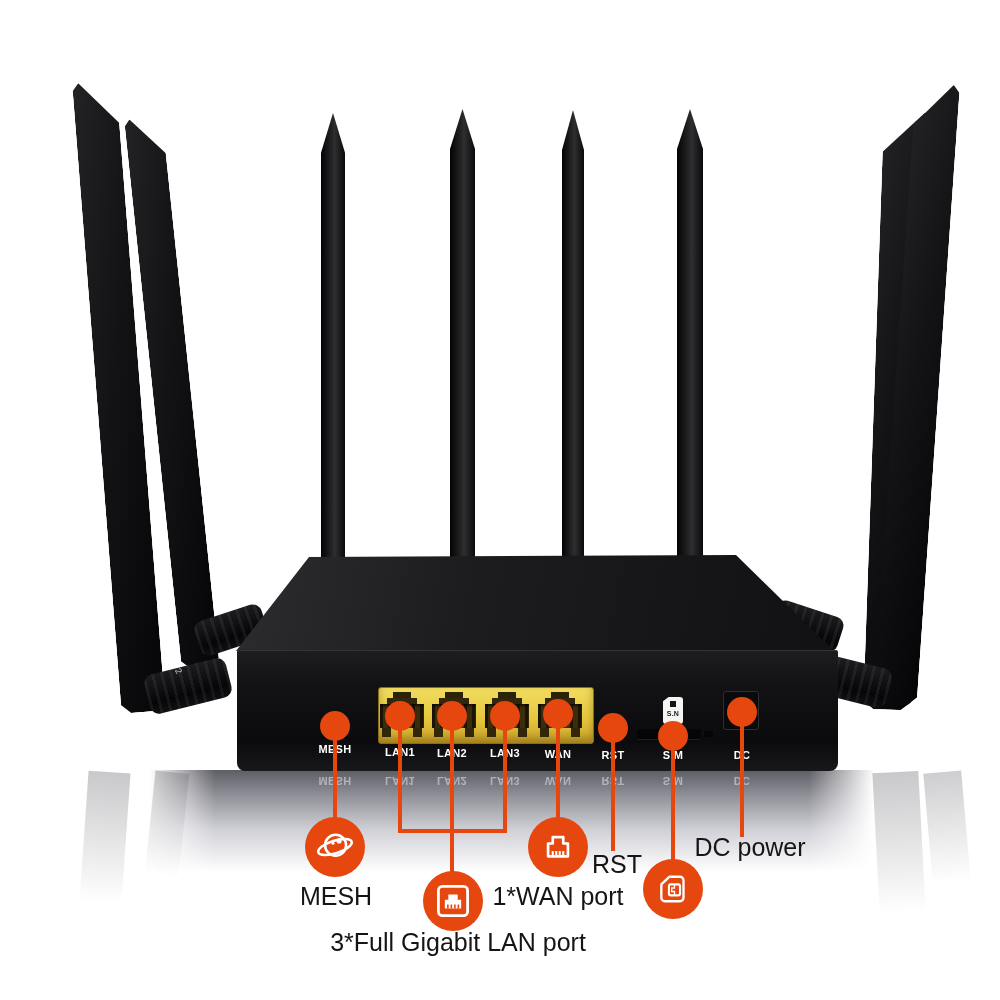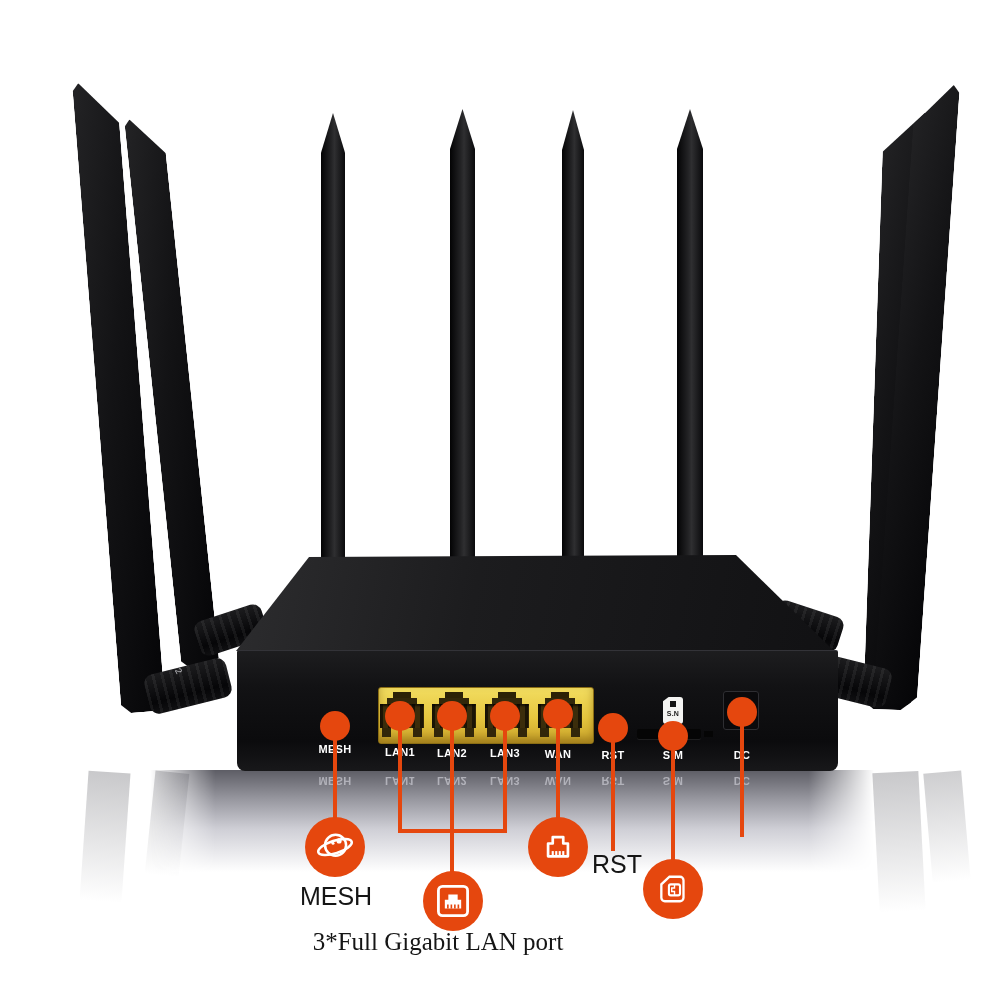--- a/index.html
+++ b/index.html
@@ -217,16 +217,18 @@
   </div>
   <div class="cocircle" style="left:643px;top:859px;">
     <svg width="42" height="42" viewBox="0 0 36 36">
       <path d="M15 7.5 h9 a3 3 0 0 1 3 3 v15 a3 3 0 0 1 -3 3 h-13 a3 3 0 0 1 -3 -3 v-11.5 z" fill="none" stroke="#fff" stroke-width="2"></path>
       <rect x="14.5" y="14" width="9.5" height="9.5" rx="1.6" fill="none" stroke="#fff" stroke-width="1.8"></rect>
       <path d="M19.3 14 v3.2 h-2.4 v3 h2.4 v3.3" fill="none" stroke="#fff" stroke-width="1.2"></path>
     </svg>
   </div>
 
   <div class="clabel" style="left:272px;top:882px;width:128px;">MESH</div>
-  <div class="clabel" style="left:292px;top:928px;width:292px;font-family:Liberation Serif, serif;">3*Full Gigabit LAN port</div>
+  <div class="clabel" style="left:312px;top:928px;width:292px;">3*Full Gigabit LAN port</div>
+  <div class="clabel" style="left:470px;top:882px;width:176px;">1*WAN port</div>
   <div class="clabel" style="left:584px;top:850px;width:66px;">RST</div>
+  <div class="clabel" style="left:680px;top:833px;width:140px;">DC power</div>
 
 </div>
 
 </body></html>

